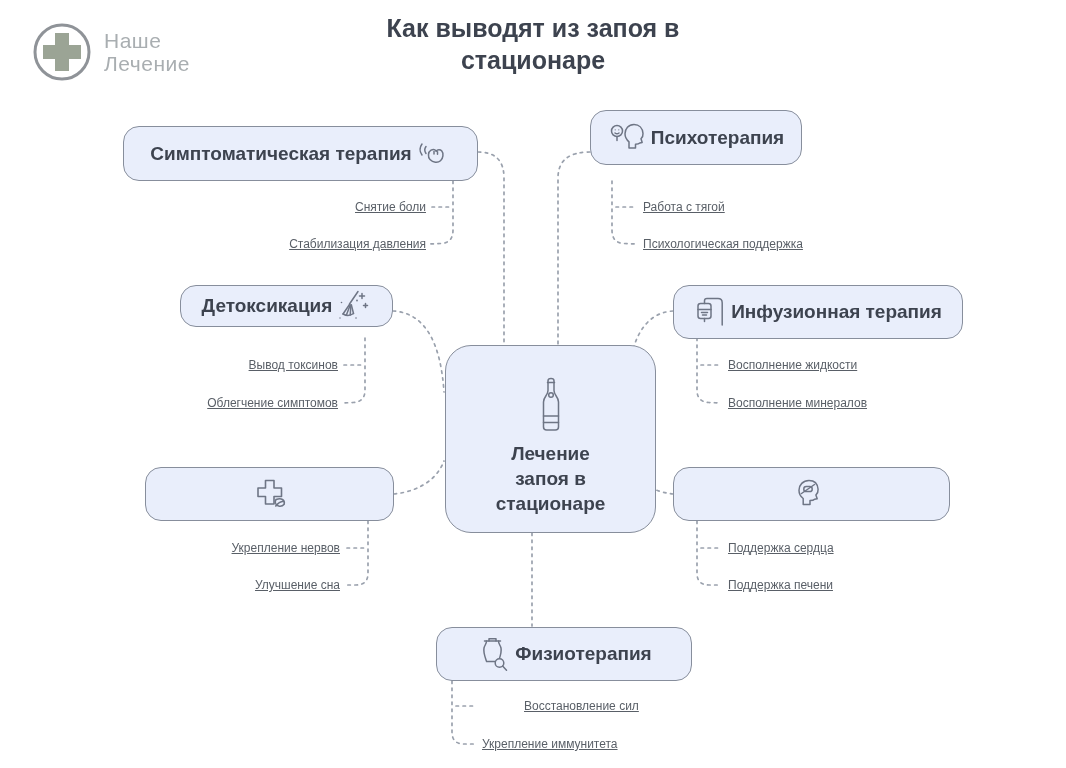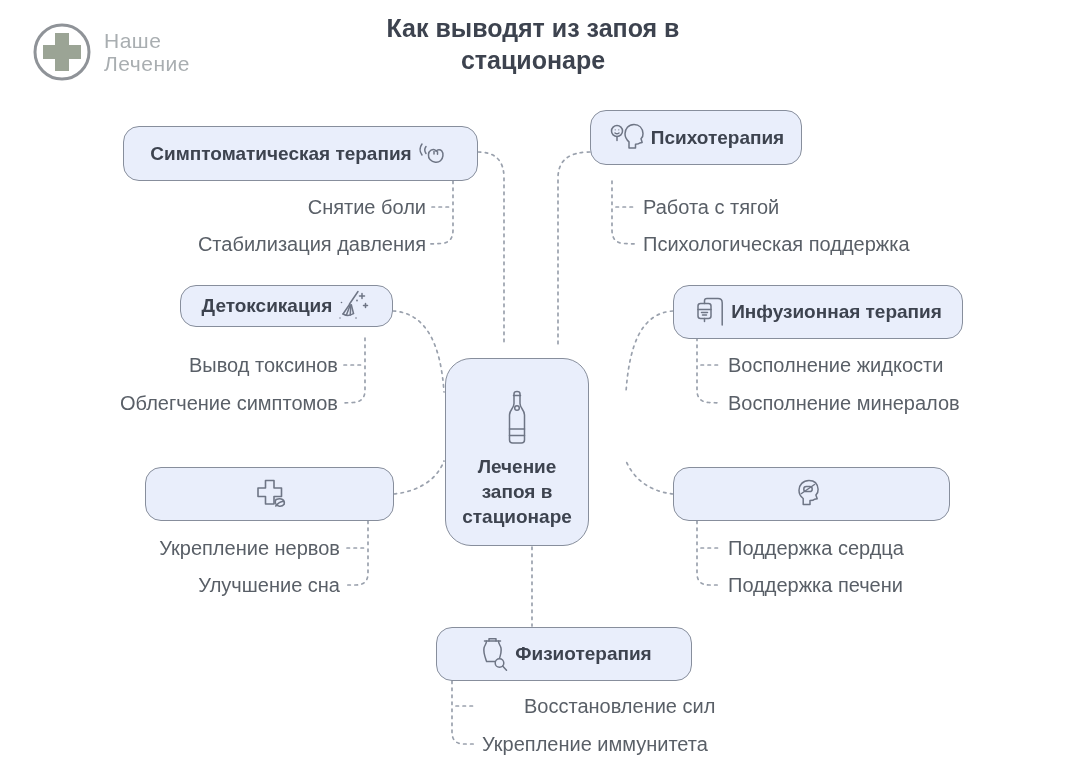--- a/index.html
+++ b/index.html
@@ -22,21 +22,21 @@
     position:absolute;background:var(--node-fill);border:1.6px solid var(--node-border);
     border-radius:16px;display:flex;align-items:center;justify-content:center;gap:3px;
     box-sizing:border-box;
   }
   .node-label{font-weight:bold;font-size:19px;color:var(--text-dark);white-space:nowrap;}
   .icon{color:var(--icon-stroke);flex:0 0 auto;display:block;}
 
   .center-node{flex-direction:column;border-radius:26px;gap:4px;padding-top:14px;}
   .center-label{font-weight:bold;font-size:19px;color:var(--text-dark);text-align:center;width:132px;line-height:25px;}
 
-  .sub{position:absolute;font-size:20px;line-height:22px;height:22px;color:var(--text-sub);white-space:nowrap;}
+  .sub{position:absolute;font-size:12px;line-height:22px;height:22px;color:var(--text-sub);white-space:nowrap;text-decoration:underline;}
   .sub.ra{text-align:right;}
 </style>
 </head>
 <body>
 
 <svg id="connectors" viewBox="0 0 1066 768">
 
   <path d="M478,152 Q504,152 504,178 L504,345"></path>
   <path d="M590,152 Q558,152 558,178 L558,345"></path>
   <path d="M393,311 C428,313 441,348 444,392"></path>
@@ -67,21 +67,21 @@
     <path d="M25,13 h14 v12 h12 v14 h-12 v12 h-14 v-12 h-12 v-14 h12 z" fill="var(--logo-green)" stroke="#ffffff" stroke-width="4" stroke-linejoin="round" paint-order="stroke fill"></path>
   </svg>
   <div class="logo-text">
     <div>Наше</div>
     <div>Лечение</div>
   </div>
 </div>
 
 <div class="page-title">Как выводят из запоя в стационаре</div>
 
-<div class="node center-node" style="left:445px;top:358px;width:144px;height:188px;">
+<div class="node center-node" style="left:445px;top:345px;width:211px;height:188px;">
   <svg class="icon" width="40" height="60" viewBox="0 0 40 60">
     <g fill="none" stroke="currentColor" stroke-width="1.5" stroke-linecap="round" stroke-linejoin="round">
       <path d="M16.5,5.5 h7"></path>
       <path d="M17,5.5 V3.8 C17,2.4 18.2,1.6 20,1.6 C21.8,1.6 23,2.4 23,3.8 V5.5"></path>
       <path d="M17,5.5 V13.5 C17,18.5 12.5,19.5 12.5,25 V50 C12.5,51.8 13.9,53 15.7,53 H24.3 C26.1,53 27.5,51.8 27.5,50 V25 C27.5,19.5 23,18.5 23,13.5 V5.5"></path>
       <circle cx="20" cy="18" r="2.3"></circle>
       <path d="M12.5,39 H27.5"></path>
       <path d="M12.5,45.5 H27.5"></path>
     </g>
   </svg>

